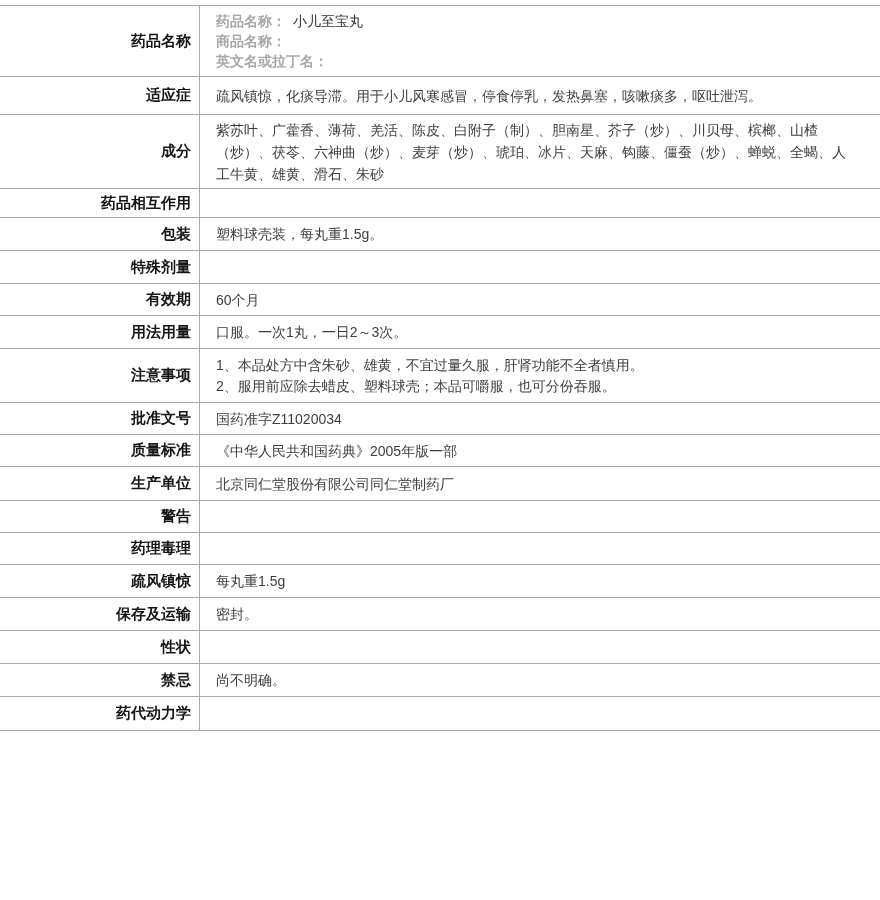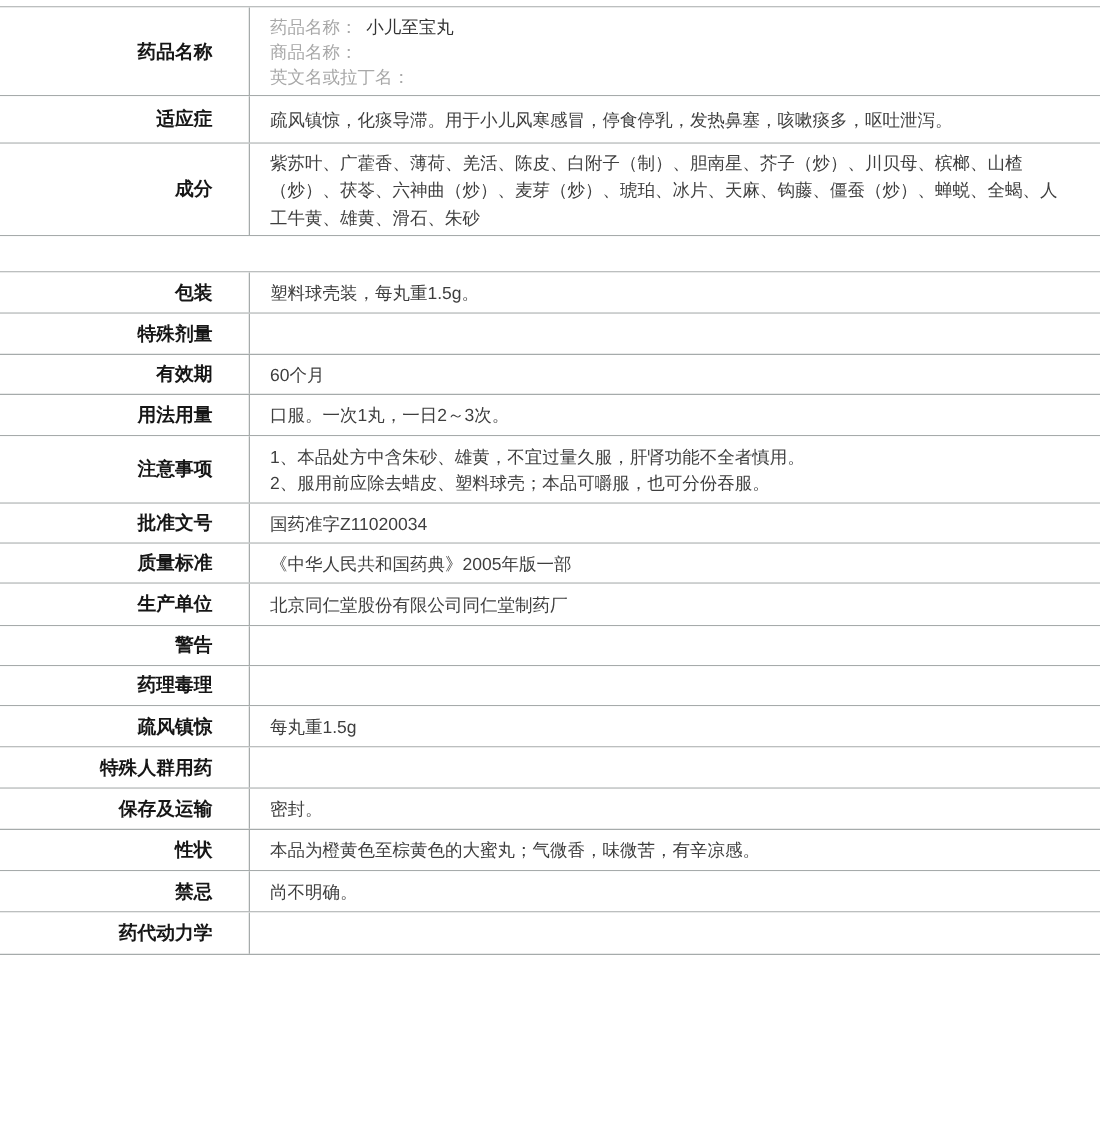--- a/index.html
+++ b/index.html
@@ -22,34 +22,34 @@
   .row{
     display:flex;
     box-sizing:border-box;
     border-bottom:1px solid var(--border);
     background:#ffffff;
   }
   .cell-label{
     flex:0 0 200px;width:200px;box-sizing:border-box;
     border-right:1px solid var(--border);
     display:flex;align-items:center;justify-content:flex-end;
-    padding-right:29px;
+    padding-right:8px;
     font-weight:bold;font-size:15px;color:var(--label);
   }
   .cell-content{
     flex:1;min-width:0;box-sizing:border-box;
     display:flex;align-items:center;
     padding:4px 28px 4px 16px;
     font-size:14px;color:var(--content);line-height:22px;
   }
   .cell-content.stack{
     flex-direction:column;align-items:flex-start;justify-content:center;
   }
   .field-line{display:block;line-height:20px;}
-  .field-key{color:var(--muted);}
+  .field-key{color:var(--muted);font-weight:bold;}
   .field-value{color:var(--value);margin-left:7px;}
   .note-line{display:block;line-height:21px;text-align:right;}
 </style>
 </head>
 <body>
 
 <div class="drug-table">
 
   <div class="row" style="height:71px">
     <div class="cell-label">药品名称</div>
@@ -64,20 +64,21 @@
     <div class="cell-label">适应症</div>
     <div class="cell-content">疏风镇惊，化痰导滞。用于小儿风寒感冒，停食停乳，发热鼻塞，咳嗽痰多，呕吐泄泻。</div>
   </div>
 
   <div class="row" style="height:74px">
     <div class="cell-label">成分</div>
     <div class="cell-content">紫苏叶、广藿香、薄荷、羌活、陈皮、白附子（制）、胆南星、芥子（炒）、川贝母、槟榔、山楂（炒）、茯苓、六神曲（炒）、麦芽（炒）、琥珀、冰片、天麻、钩藤、僵蚕（炒）、蝉蜕、全蝎、人工牛黄、雄黄、滑石、朱砂</div>
   </div>
 
   <div class="row" style="height:29px">
+    <div class="cell-label">药品相互作用</div>
     <div class="cell-content"></div>
   </div>
 
   <div class="row" style="height:33px">
     <div class="cell-label">包装</div>
     <div class="cell-content">塑料球壳装，每丸重1.5g。</div>
   </div>
 
   <div class="row" style="height:33px">
     <div class="cell-label">特殊剂量</div>
@@ -125,33 +126,28 @@
   <div class="row" style="height:32px">
     <div class="cell-label">药理毒理</div>
     <div class="cell-content"></div>
   </div>
 
   <div class="row" style="height:33px">
     <div class="cell-label">疏风镇惊</div>
     <div class="cell-content">每丸重1.5g</div>
   </div>
 
-  <div class="row" style="height:33px">
-    <div class="cell-label">特殊人群用药</div>
-    <div class="cell-content"></div>
-  </div>
 
   <div class="row" style="height:33px">
     <div class="cell-label">保存及运输</div>
     <div class="cell-content">密封。</div>
   </div>
 
   <div class="row" style="height:33px">
     <div class="cell-label">性状</div>
-    <div class="cell-content">本品为橙黄色至棕黄色的大蜜丸；气微香，味微苦，有辛凉感。</div>
   </div>
 
   <div class="row" style="height:33px">
     <div class="cell-label">禁忌</div>
     <div class="cell-content">尚不明确。</div>
   </div>
 
   <div class="row" style="height:34px">
     <div class="cell-label">药代动力学</div>
     <div class="cell-content"></div>

